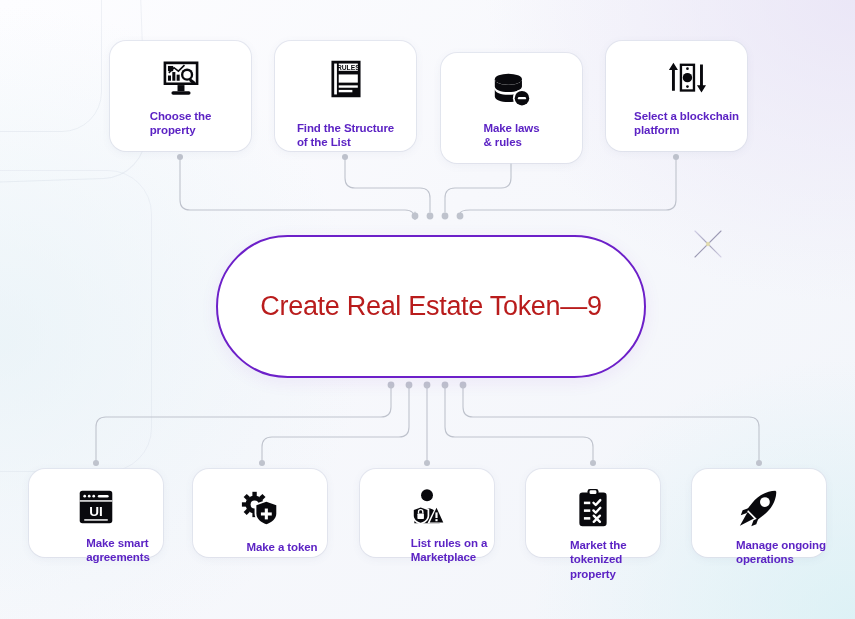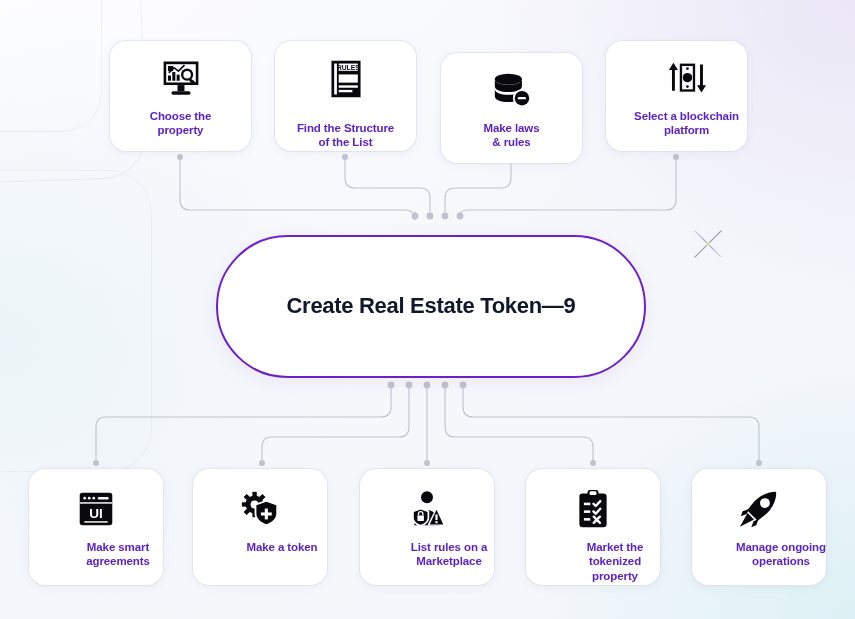--- a/index.html
+++ b/index.html
@@ -65,38 +65,37 @@
   }
   .card .icon {
     display: flex;
     align-items: center;
     justify-content: center;
     color: #09090d;
   }
   .card .clabel {
     color: #5c23c4;
     font-weight: bold;
-    text-align: center;
     line-height: 1.24;
     letter-spacing: -0.1px;
   }
 
   
   .card-top {
     width: 141px;
     height: 110px;
     padding-top: 17px;
   }
   .card-top .icon { height: 42px; margin-bottom: 9px; }
   .card-top .clabel { font-size: 11.5px; }
 
   
   .card-bot {
     width: 134px;
-    height: 116px;
+    height: 88px;
     padding-top: 19px;
   }
   .card-bot .icon { height: 42px; margin-bottom: 10px; }
   .card-bot .clabel { font-size: 11.5px; margin-left: 44px; }
 
   
   #center-node {
     position: absolute;
     left: 216px;
     top: 235px;
@@ -106,23 +105,23 @@
     background: #ffffff;
     border: 2.5px solid #6d20c9;
     border-radius: 72px;
     display: flex;
     align-items: center;
     justify-content: center;
     text-align: center;
     box-shadow: 0 4px 18px rgba(109,32,201,0.07);
   }
   #center-node .ctitle {
-    color: #0f172a;
-    font-size: 22px;
-    font-weight: bold;
+    color: #b91c1c;
+    font-size: 27px;
+    font-weight: normal;
     line-height: 1.30;
     letter-spacing: -0.3px;
     padding: 0 26px;
   }
 </style>
 </head>
 <body>
 
 <div id="stage">
 

